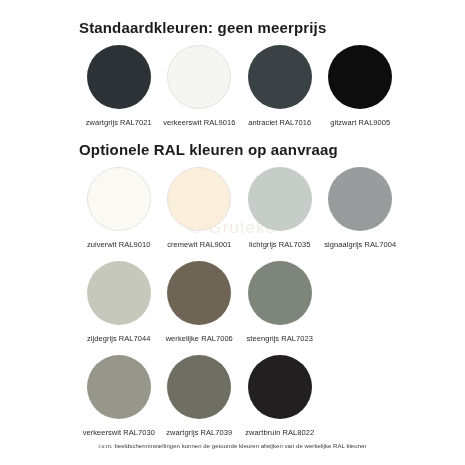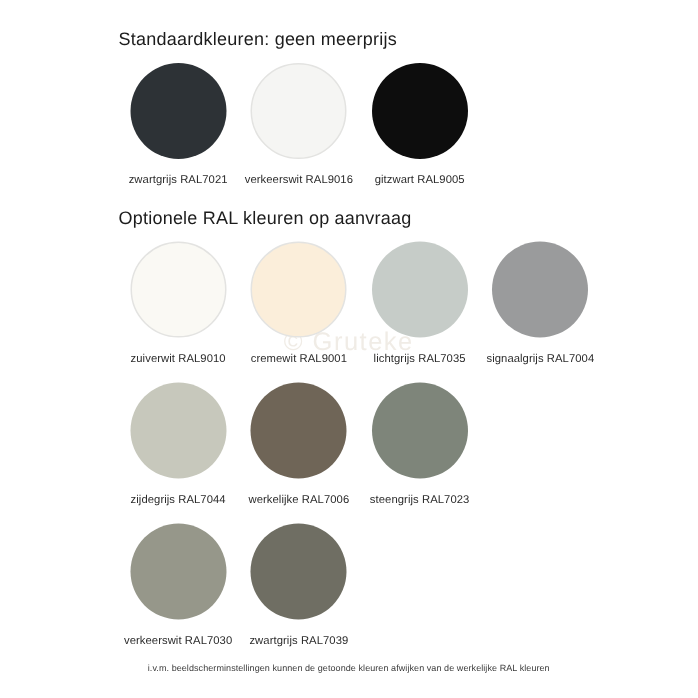--- a/index.html
+++ b/index.html
@@ -32,22 +32,22 @@
     font-size: 17px;
     font-family: "Liberation Sans", sans-serif;
     color: #f0ece6;
     letter-spacing: 1px;
     pointer-events: none;
     user-select: none;
     z-index: 0;
   }
 
   .section-heading {
-    font-size: 12px;
-    font-weight: normal;
+    font-size: 15px;
+    font-weight: bold;
     color: #1c1c1c;
     letter-spacing: 0.15px;
     position: relative;
     z-index: 2;
   }
 
   .heading-1 { padding-top: 19px; }
   .heading-2 { padding-top: 14px; }
 
   .swatch-grid {
@@ -112,20 +112,24 @@
   <div class="swatch-grid grid-standard">
     <div class="swatch-cell">
       <div class="swatch-circle" style="background: rgb(45, 50, 54);"></div>
       <div class="swatch-label">zwartgrijs RAL7021</div>
     </div>
     <div class="swatch-cell">
       <div class="swatch-circle" style="background: rgb(245, 245, 243); border: 1px solid rgb(227, 227, 225);"></div>
       <div class="swatch-label">verkeerswit RAL9016</div>
     </div>
     <div class="swatch-cell">
+      <div class="swatch-circle" style="background: rgb(58, 66, 70);"></div>
+      <div class="swatch-label">antraciet RAL7016</div>
+    </div>
+    <div class="swatch-cell">
       <div class="swatch-circle" style="background: rgb(13, 13, 13);"></div>
       <div class="swatch-label">gitzwart RAL9005</div>
     </div>
   </div>
 
   <div class="section-heading heading-2">Optionele RAL kleuren op aanvraag</div>
 
   <div class="swatch-grid grid-optional">
     <div class="swatch-cell">
       <div class="swatch-circle" style="background: rgb(250, 249, 244); border: 1px solid rgb(227, 227, 225);"></div>
@@ -166,17 +170,21 @@
 
   <div class="swatch-grid">
     <div class="swatch-cell">
       <div class="swatch-circle" style="background: rgb(150, 151, 138);"></div>
       <div class="swatch-label">verkeerswit RAL7030</div>
     </div>
     <div class="swatch-cell">
       <div class="swatch-circle" style="background: rgb(111, 110, 99);"></div>
       <div class="swatch-label">zwartgrijs RAL7039</div>
     </div>
+    <div class="swatch-cell">
+      <div class="swatch-circle" style="background: rgb(33, 31, 31);"></div>
+      <div class="swatch-label">zwartbruin RAL8022</div>
+    </div>
   </div>
 
   <div class="footer-note">i.v.m. beeldscherminstellingen kunnen de getoonde kleuren afwijken van de werkelijke RAL kleuren</div>
 
 </div>
 
 </body></html>

